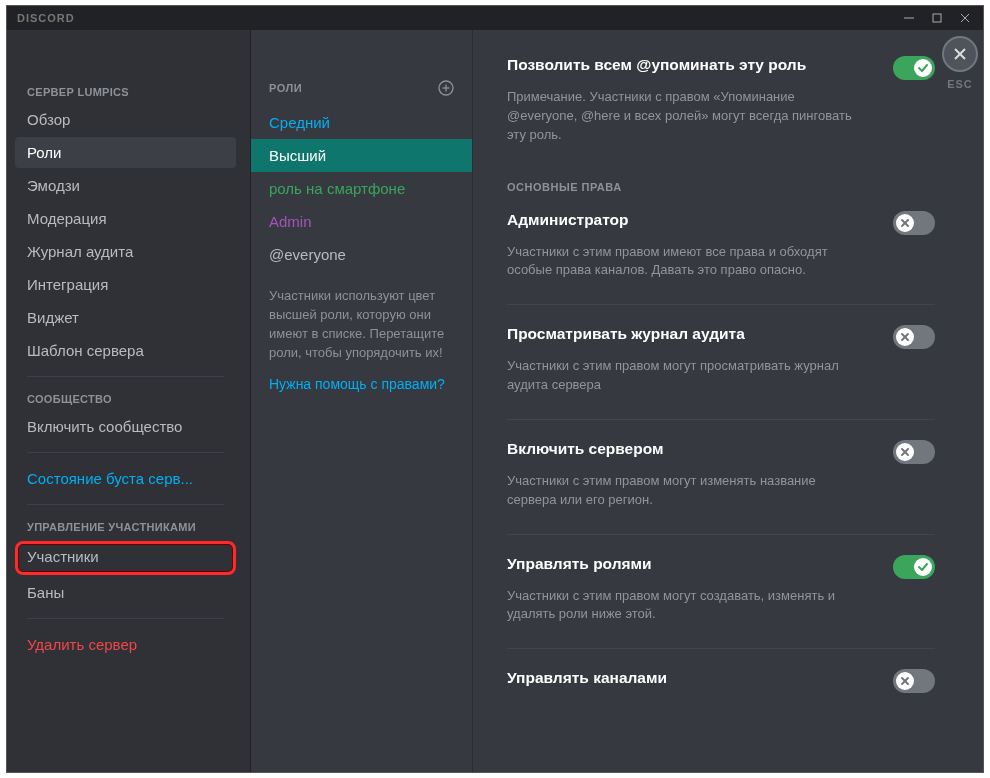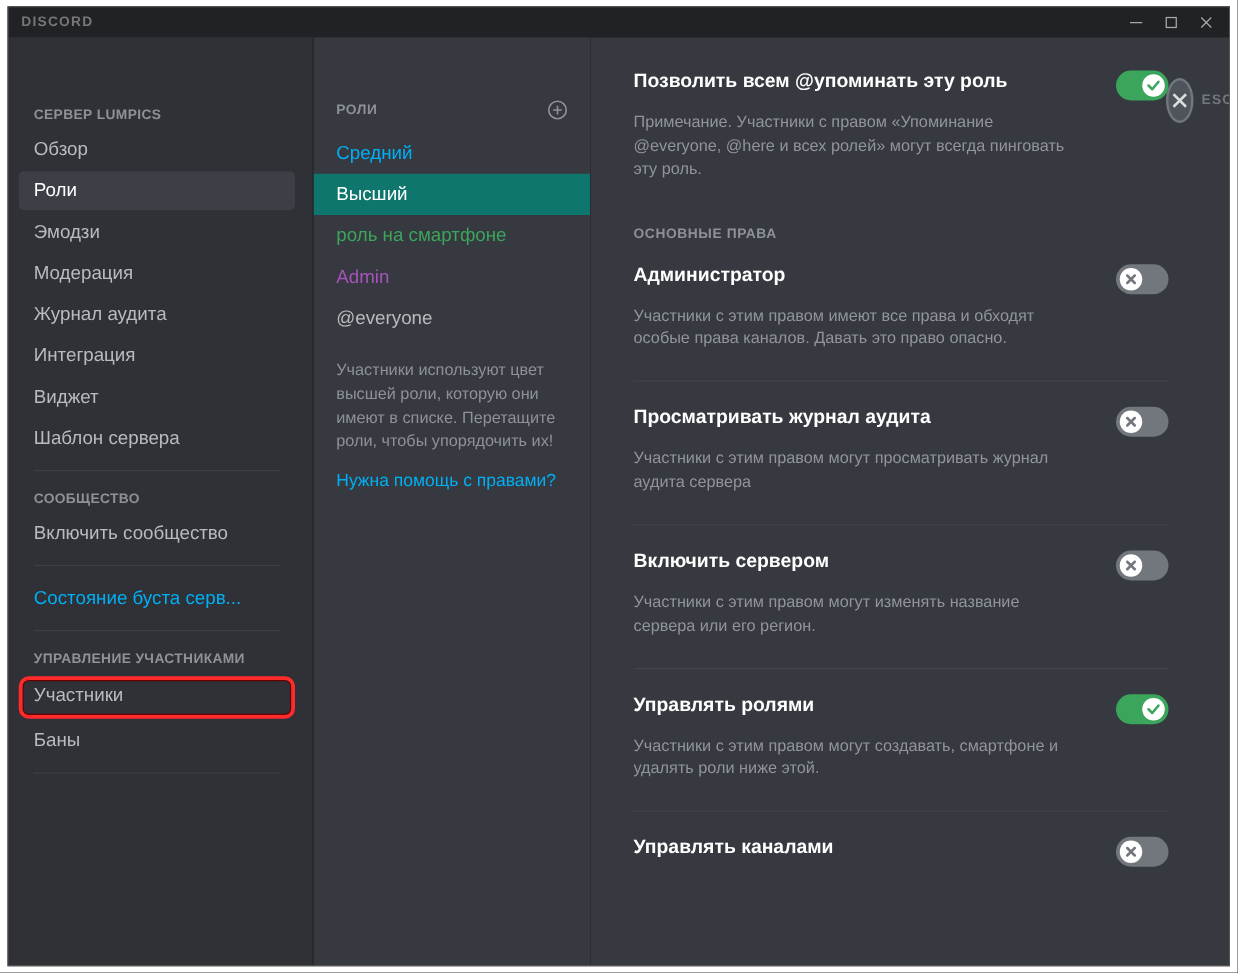--- a/index.html
+++ b/index.html
@@ -86,22 +86,22 @@
     border-radius: 50%; background: #fff; display: flex;
     align-items: center; justify-content: center;
   }
   .toggle .knob svg { width: 12px; height: 12px; }
   .toggle.on .knob { right: 3px; }
   .toggle.off .knob { left: 3px; }
   .toggle.on .knob svg { stroke: #3ba55c; }
   .toggle.off .knob svg { stroke: #72767d; }
   
   .esc-block {
-    position: absolute; top: 32px; right: -4px; width: 54px;
-    display: flex; flex-direction: row; align-items: center; gap: 6px;
+    position: absolute; top: 6px; right: -4px; width: 54px;
+    display: flex; flex-direction: column; align-items: center; gap: 6px;
   }
   .esc-circle {
     width: 36px; height: 36px; border: 2px solid #72767d; border-radius: 50%;
     display: flex; align-items: center; justify-content: center; cursor: pointer;
     background: #4f545c;
   }
   .esc-circle svg { width: 16px; height: 16px; stroke: #dcddde; }
   .esc-label { color: #72767d; font-size: 11px; letter-spacing: 1px; font-weight: 600; }
   
   ::-webkit-scrollbar { width: 0; }
@@ -146,20 +146,21 @@
       <div class="sidebar-divider"></div>
       <div class="sidebar-header">СООБЩЕСТВО</div>
       <div class="sidebar-item">Включить сообщество</div>
       <div class="sidebar-divider"></div>
       <div class="sidebar-item link">Состояние буста серв...</div>
       <div class="sidebar-divider"></div>
       <div class="sidebar-header">УПРАВЛЕНИЕ УЧАСТНИКАМИ</div>
       <div class="highlight-box">Участники</div>
       <div class="sidebar-item">Баны</div>
       <div class="sidebar-divider"></div>
+      <div class="sidebar-item danger">Удалить сервер</div>
     </div>
 
     <div class="roles-col">
       <div class="roles-header">
         <span>РОЛИ</span>
         <span class="plus-icon">
           <svg viewBox="0 0 16 16">
               <circle cx="8" cy="8" r="7" fill="none" stroke="#8e9297" stroke-width="1.3"></circle>
               <line x1="8" y1="4.5" x2="8" y2="11.5" stroke="#8e9297" stroke-width="1.3"></line>
               <line x1="4.5" y1="8" x2="11.5" y2="8" stroke="#8e9297" stroke-width="1.3"></line>
@@ -254,21 +255,21 @@
         <div class="perm-header">
           <div class="perm-title">Управлять ролями</div>
           <div class="toggle on">
             <div class="knob">
                 <svg viewBox="0 0 12 12" fill="none">
                   <polyline points="2,6 5,9 10,3" stroke-width="2" stroke-linecap="round" stroke-linejoin="round"></polyline>
                 </svg>
               </div>
           </div>
         </div>
-        <div class="perm-desc">Участники с этим правом могут создавать, смартфоне и удалять роли ниже этой.</div>
+        <div class="perm-desc">Участники с этим правом могут создавать, изменять и удалять роли ниже этой.</div>
       </div>
       <div class="perm-divider"></div>
 
       <div class="perm-row">
         <div class="perm-header">
           <div class="perm-title">Управлять каналами</div>
           <div class="toggle off">
             <div class="knob">
                 <svg viewBox="0 0 12 12" fill="none">
                   <line x1="3" y1="3" x2="9" y2="9" stroke-width="2" stroke-linecap="round"></line>

